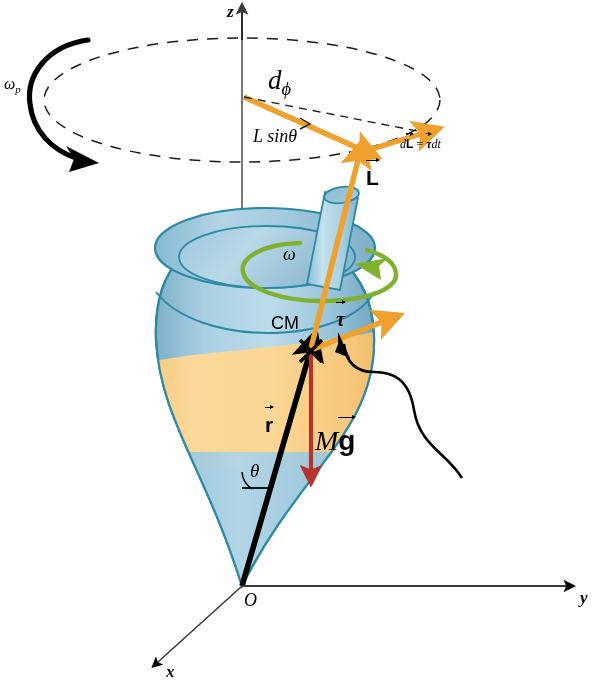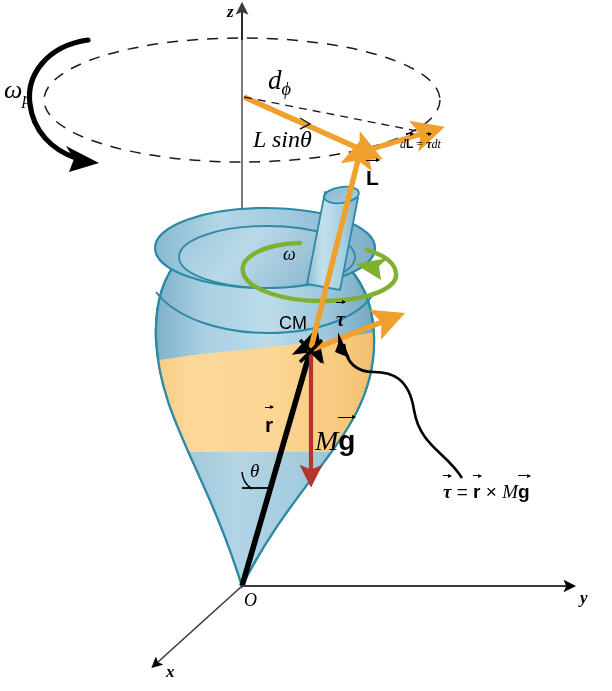--- a/index.html
+++ b/index.html
@@ -2,21 +2,21 @@
 <html><head>
 <meta charset="utf-8">
 <style>
   html,body{margin:0;padding:0;background:#ffffff;}
   body{width:612px;height:691px;position:relative;overflow:hidden;
        font-family:"Liberation Sans",sans-serif;}
   #stage{position:absolute;left:0;top:0;width:612px;height:691px;}
   svg#fig{position:absolute;left:0;top:0;width:612px;height:691px;}
   .lbl{position:absolute;color:#000;white-space:nowrap;user-select:none;}
   .ital{font-family:"Liberation Serif",serif;font-style:italic;}
-  .sans{font-family:"Liberation Sans",sans-serif;margin-left:8px;}
+  .sans{font-family:"Liberation Sans",sans-serif;}
   .sub{font-size:0.68em;vertical-align:-0.35em;font-style:italic;}
   .vecwrap{position:relative;display:inline-block;}
   .arrowbar{position:absolute;left:0;right:0;top:-0.30em;height:0;
             border-top:1.6px solid #000;}
   .arrowbar:after{content:"";position:absolute;right:-1px;top:-2.6px;
             border-left:4.6px solid #000;border-top:2.6px solid transparent;
             border-bottom:2.6px solid transparent;}
 </style>
 </head>
 <body>
@@ -173,29 +173,29 @@
 </svg>
 
 <div class="lbl ital" style="left:227px;top:2px;font-size:17px;font-weight:bold;">z</div>
 
 <div class="lbl ital" style="left:580px;top:588px;font-size:17px;font-weight:bold;">y</div>
 
 <div class="lbl ital" style="left:166px;top:662px;font-size:17px;font-weight:bold;">x</div>
 
 <div class="lbl ital" style="left:244px;top:590px;font-size:18px;">O</div>
 
-<div class="lbl ital" style="left:4px;top:75px;font-size:26px;text-align:center;">
+<div class="lbl ital" style="left:4px;top:75px;font-size:16px;text-align:center;">
   <span>ω</span><span class="sub">p</span>
 </div>
 
 <div class="lbl ital" style="left:268px;top:65px;font-size:27px;">
   <span>d</span><span class="sub">ϕ</span>
 </div>
 
-<div class="lbl ital" style="left:253px;top:126px;font-size:24px;">L sinθ</div>
+<div class="lbl ital" style="left:253px;top:126px;font-size:18px;">L sinθ</div>
 
 <div class="lbl ital" style="left:400px;top:137px;font-size:12px;">
   <span>d</span><span class="vecwrap" style="font-weight:bold;font-style:normal;font-family:'Liberation Sans',sans-serif;"><span class="arrowbar"></span><span>L</span></span><span style="font-style:normal;"> = </span><span class="vecwrap" style="font-weight:bold;"><span class="arrowbar"></span><span>τ</span></span><span>dt</span>
 </div>
 
 <div class="lbl" style="left:366px;top:166px;font-size:21px;font-weight:bold;">
   <span class="vecwrap"><span class="arrowbar"></span><span>L</span></span>
 </div>
 
 <div class="lbl ital" style="left:283px;top:244px;font-size:18px;">ω</div>
@@ -209,17 +209,14 @@
 <div class="lbl" style="left:265px;top:413px;font-size:21px;font-weight:bold;">
   <span class="vecwrap"><span class="arrowbar"></span><span>r</span></span>
 </div>
 
 <div class="lbl" style="left:315px;top:425px;font-size:28px;">
   <span class="ital">M</span><span class="vecwrap" style="font-weight:bold;font-family:'Liberation Sans',sans-serif;"><span class="arrowbar"></span><span>g</span></span>
 </div>
 
 <div class="lbl ital" style="left:250px;top:460px;font-size:19px;">θ</div>
 
-<div class="lbl" style="left:443px;top:481px;font-size:19px;">
-  <span class="vecwrap ital" style="font-weight:bold;"><span class="arrowbar"></span><span>τ</span></span><span> = </span><span class="vecwrap" style="font-weight:bold;"><span class="arrowbar"></span><span>r</span></span><span> × </span><span class="ital">M</span><span class="vecwrap" style="font-weight:bold;"><span class="arrowbar"></span><span>g</span></span>
-</div>
 
 </div>
 
 </body></html>

